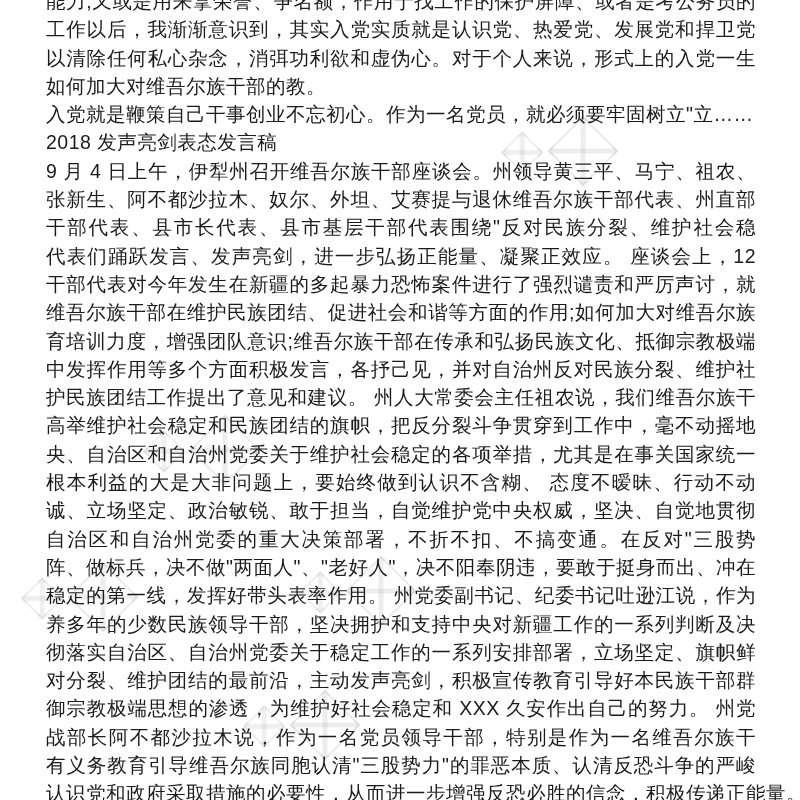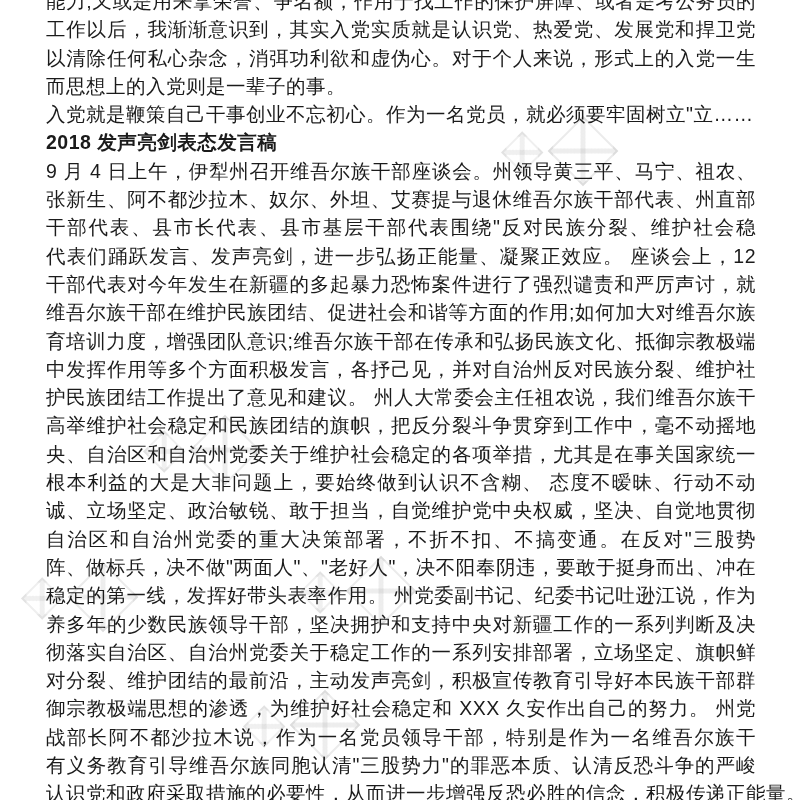--- a/index.html
+++ b/index.html
@@ -30,21 +30,21 @@
     text-align: left;
   }
   .line.j {
     white-space: normal;
     text-align: justify;
     text-align-last: justify;
     height: 28.3px;
     overflow: hidden;
   }
   .title-line {
-    font-weight: bold;
+    font-weight: normal;
   }
   
   .wm {
     position: absolute;
     width: 46px;
     height: 46px;
     border: 2px solid rgba(130,130,130,0.16);
     transform: rotate(45deg);
     z-index: 1;
     background:
@@ -70,21 +70,21 @@
 <div class="wm" style="left:558px; top:126px;"></div>
 <div class="wm" style="left:200px; top:425px;"></div>
 <div class="wm" style="left:78px;  top:572px;"></div>
 <div class="wm" style="left:356px; top:566px;"></div>
 <div class="wm" style="left:300px; top:700px;"></div>
 
 <div class="doc">
   <div class="line j">能力;又或是用来拿荣誉、争名额，作用于找工作的保护屏障、或者是考公务员的前提等等。</div>
   <div class="line j">工作以后，我渐渐意识到，其实入党实质就是认识党、热爱党、发展党和捍卫党的过程，可</div>
   <div class="line j">以清除任何私心杂念，消弭功利欲和虚伪心。对于个人来说，形式上的入党一生只有一次，</div>
-  <div class="line">而思想上的入党则是一辈子的事。</div>
+  <div class="line">如何加大对维吾尔族干部的教。</div>
   <div class="line">入党就是鞭策自己干事创业不忘初心。作为一名党员，就必须要牢固树立"立……</div>
   <div class="line title-line">2018 发声亮剑表态发言稿</div>
   <div class="line j">9 月 4 日上午，伊犁州召开维吾尔族干部座谈会。州领导黄三平、马宁、祖农、吐逊江、</div>
   <div class="line j">张新生、阿不都沙拉木、奴尔、外坦、艾赛提与退休维吾尔族干部代表、州直部门维吾尔族</div>
   <div class="line j">干部代表、县市长代表、县市基层干部代表围绕"反对民族分裂、维护社会稳定"进行座谈，</div>
   <div class="line j">代表们踊跃发言、发声亮剑，进一步弘扬正能量、凝聚正效应。 座谈会上，12 位维吾尔族</div>
   <div class="line j">干部代表对今年发生在新疆的多起暴力恐怖案件进行了强烈谴责和严厉声讨，就如何发挥好</div>
   <div class="line j">维吾尔族干部在维护民族团结、促进社会和谐等方面的作用;如何加大对维吾尔族干部的教</div>
   <div class="line j">育培训力度，增强团队意识;维吾尔族干部在传承和弘扬民族文化、抵御宗教极端思想渗透</div>
   <div class="line j">中发挥作用等多个方面积极发言，各抒己见，并对自治州反对民族分裂、维护社会稳定、维</div>

